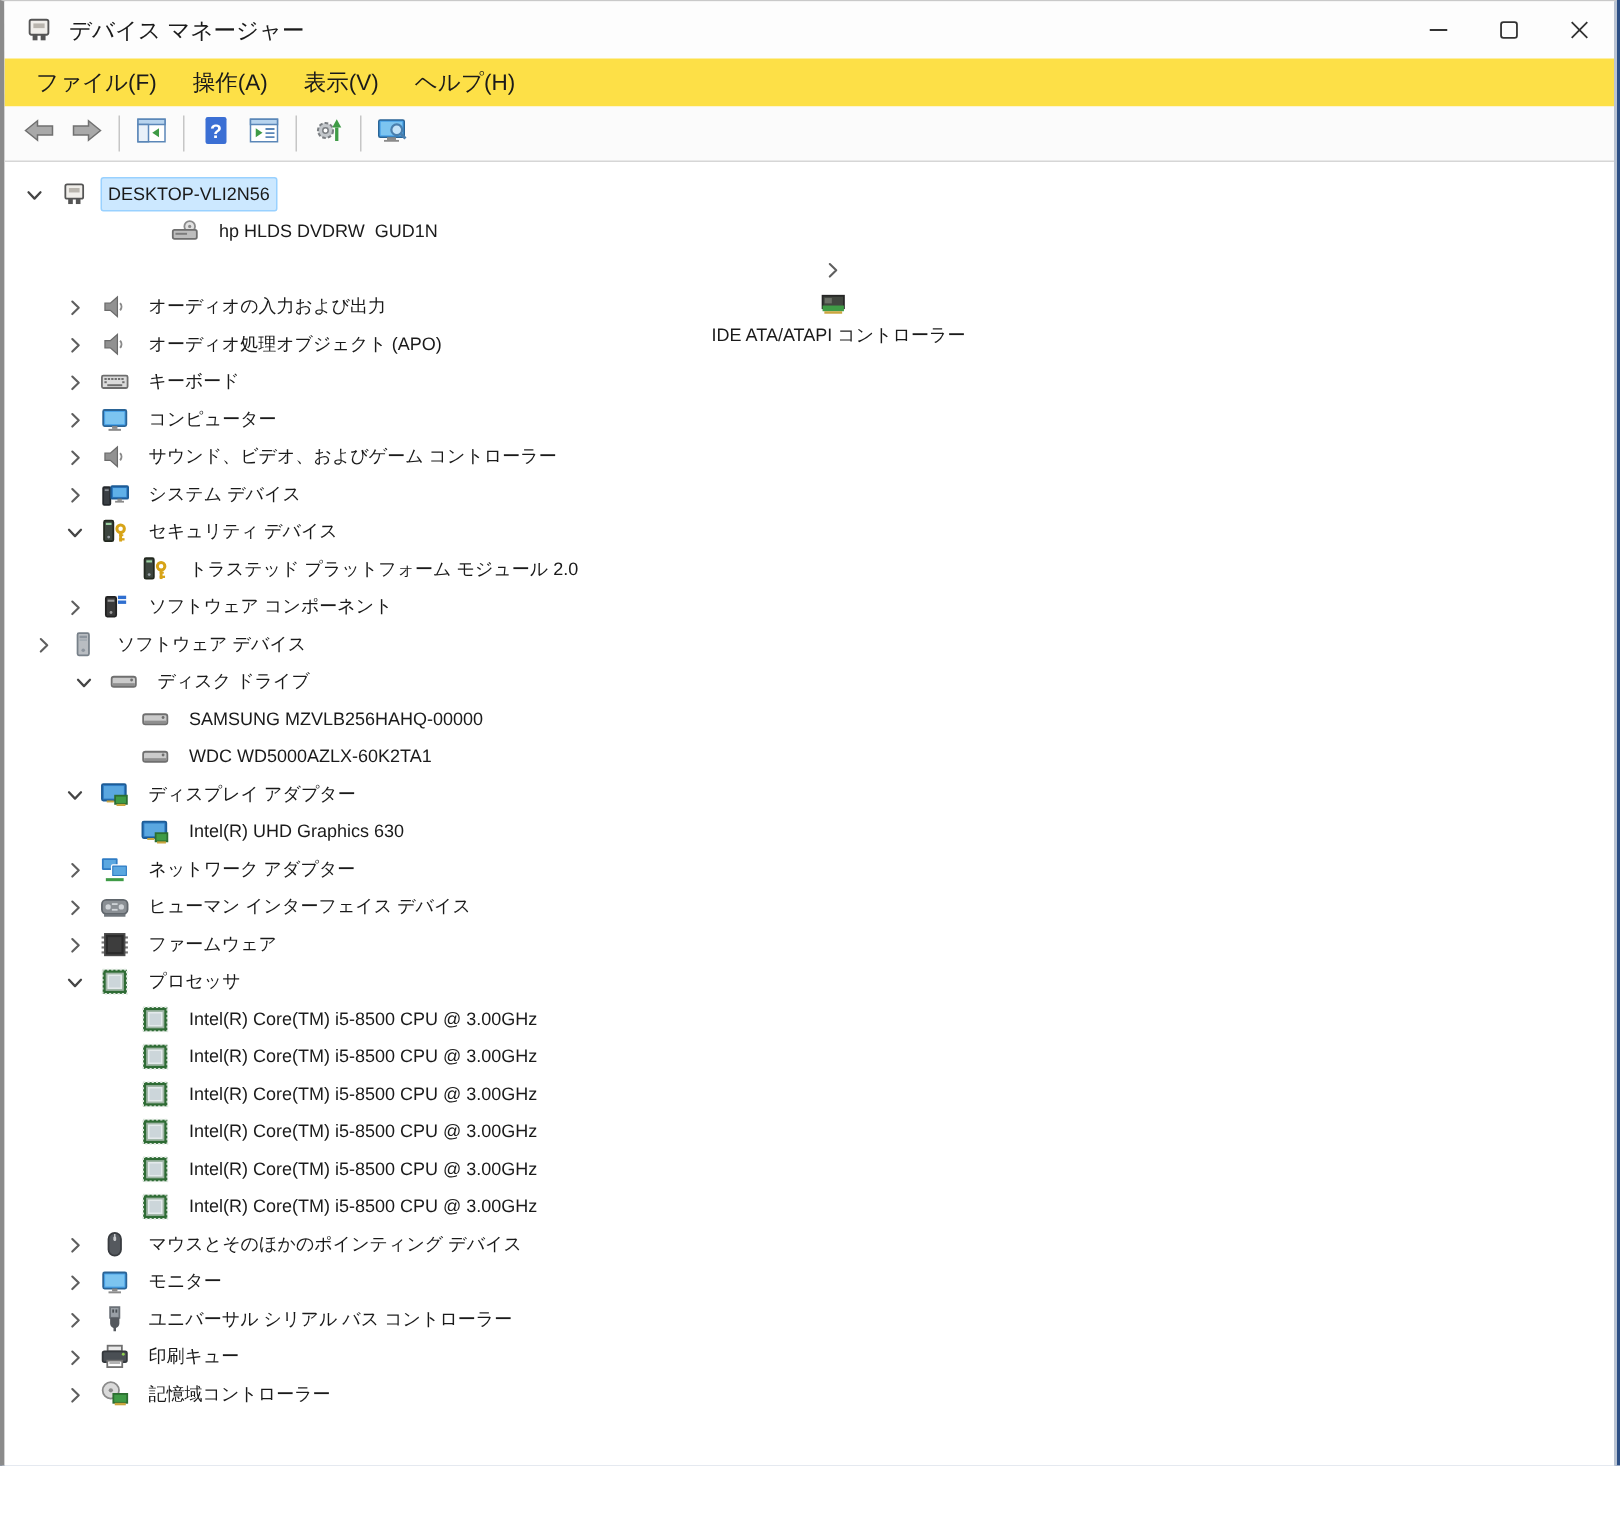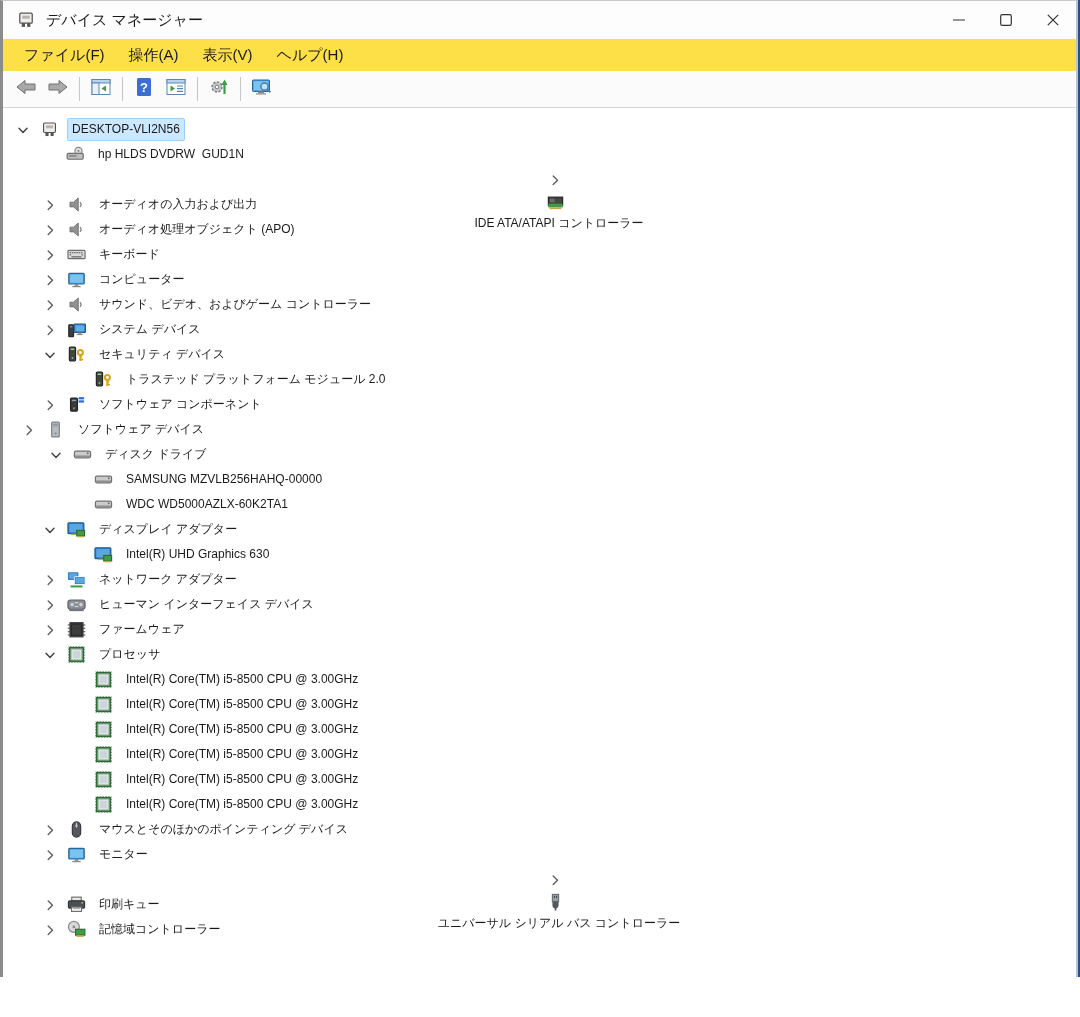--- a/index.html
+++ b/index.html
@@ -169,21 +169,21 @@
           <span class="ticon">
             <svg viewBox="0 0 16 16">
               <rect x="3" y="2.5" width="10" height="8" rx="1" fill="#f0eeea" stroke="#555"></rect>
               <rect x="5" y="4.5" width="6" height="2.5" fill="#b9b5ae"></rect>
               <rect x="4.6" y="10.5" width="2.6" height="3" fill="#555"></rect>
               <rect x="8.9" y="10.5" width="2.6" height="3" fill="#555"></rect>
             </svg>
           </span>
           <span class="tlabel sel">DESKTOP-VLI2N56</span>
         </div>
-        <div class="trow" style="padding-left: 38px;">
+        <div class="trow" style="padding-left: 86px;">
           <span class="chev"></span>
           <span class="ticon">
             <svg viewBox="0 0 16 16">
               <circle cx="10.5" cy="5" r="3" fill="#e2e2e2" stroke="#8a8a8a"></circle>
               <circle cx="10.5" cy="5" r="0.9" fill="#8a8a8a"></circle>
               <rect x="1" y="7" width="13.5" height="5" rx="1" fill="#bdbdbd" stroke="#6e6e6e"></rect>
               <rect x="2.5" y="8.6" width="6.5" height="1.1" fill="#7c7c7c"></rect>
             </svg>
           </span>
           <span class="tlabel">hp HLDS DVDRW  GUD1N</span>
@@ -609,21 +609,21 @@
           <span class="ticon">
             <svg viewBox="0 0 16 16">
               <rect x="1.5" y="2.8" width="13" height="9" rx="0.8" fill="#4aa3e8" stroke="#2a6496"></rect>
               <rect x="2.6" y="3.9" width="10.8" height="6.8" fill="#7cc4f0"></rect>
               <rect x="6.5" y="11.8" width="3" height="1.6" fill="#8a8a8a"></rect>
               <rect x="4.5" y="13.4" width="7" height="1.1" fill="#8a8a8a"></rect>
             </svg>
           </span>
           <span class="tlabel">モニター</span>
         </div>
-        <div class="trow" style="padding-left: 39px; flex-direction: column;">
+        <div class="trow" style="padding-left: 39px;">
           <span class="chev">
             <svg viewBox="0 0 16 16">
               <path d="M6.2 4 l4.3 4.2 -4.3 4.2" fill="none" stroke="#5f5f5f" stroke-width="1.4" stroke-linecap="round" stroke-linejoin="round"></path>
             </svg>
           </span>
           <span class="ticon">
             <svg viewBox="0 0 16 16">
               <rect x="5.4" y="1.2" width="5.2" height="6" fill="#9aa0a6" stroke="#6b7177"></rect>
               <rect x="6.6" y="2.5" width="1" height="1.8" fill="#494e53"></rect>
               <rect x="8.4" y="2.5" width="1" height="1.8" fill="#494e53"></rect>

